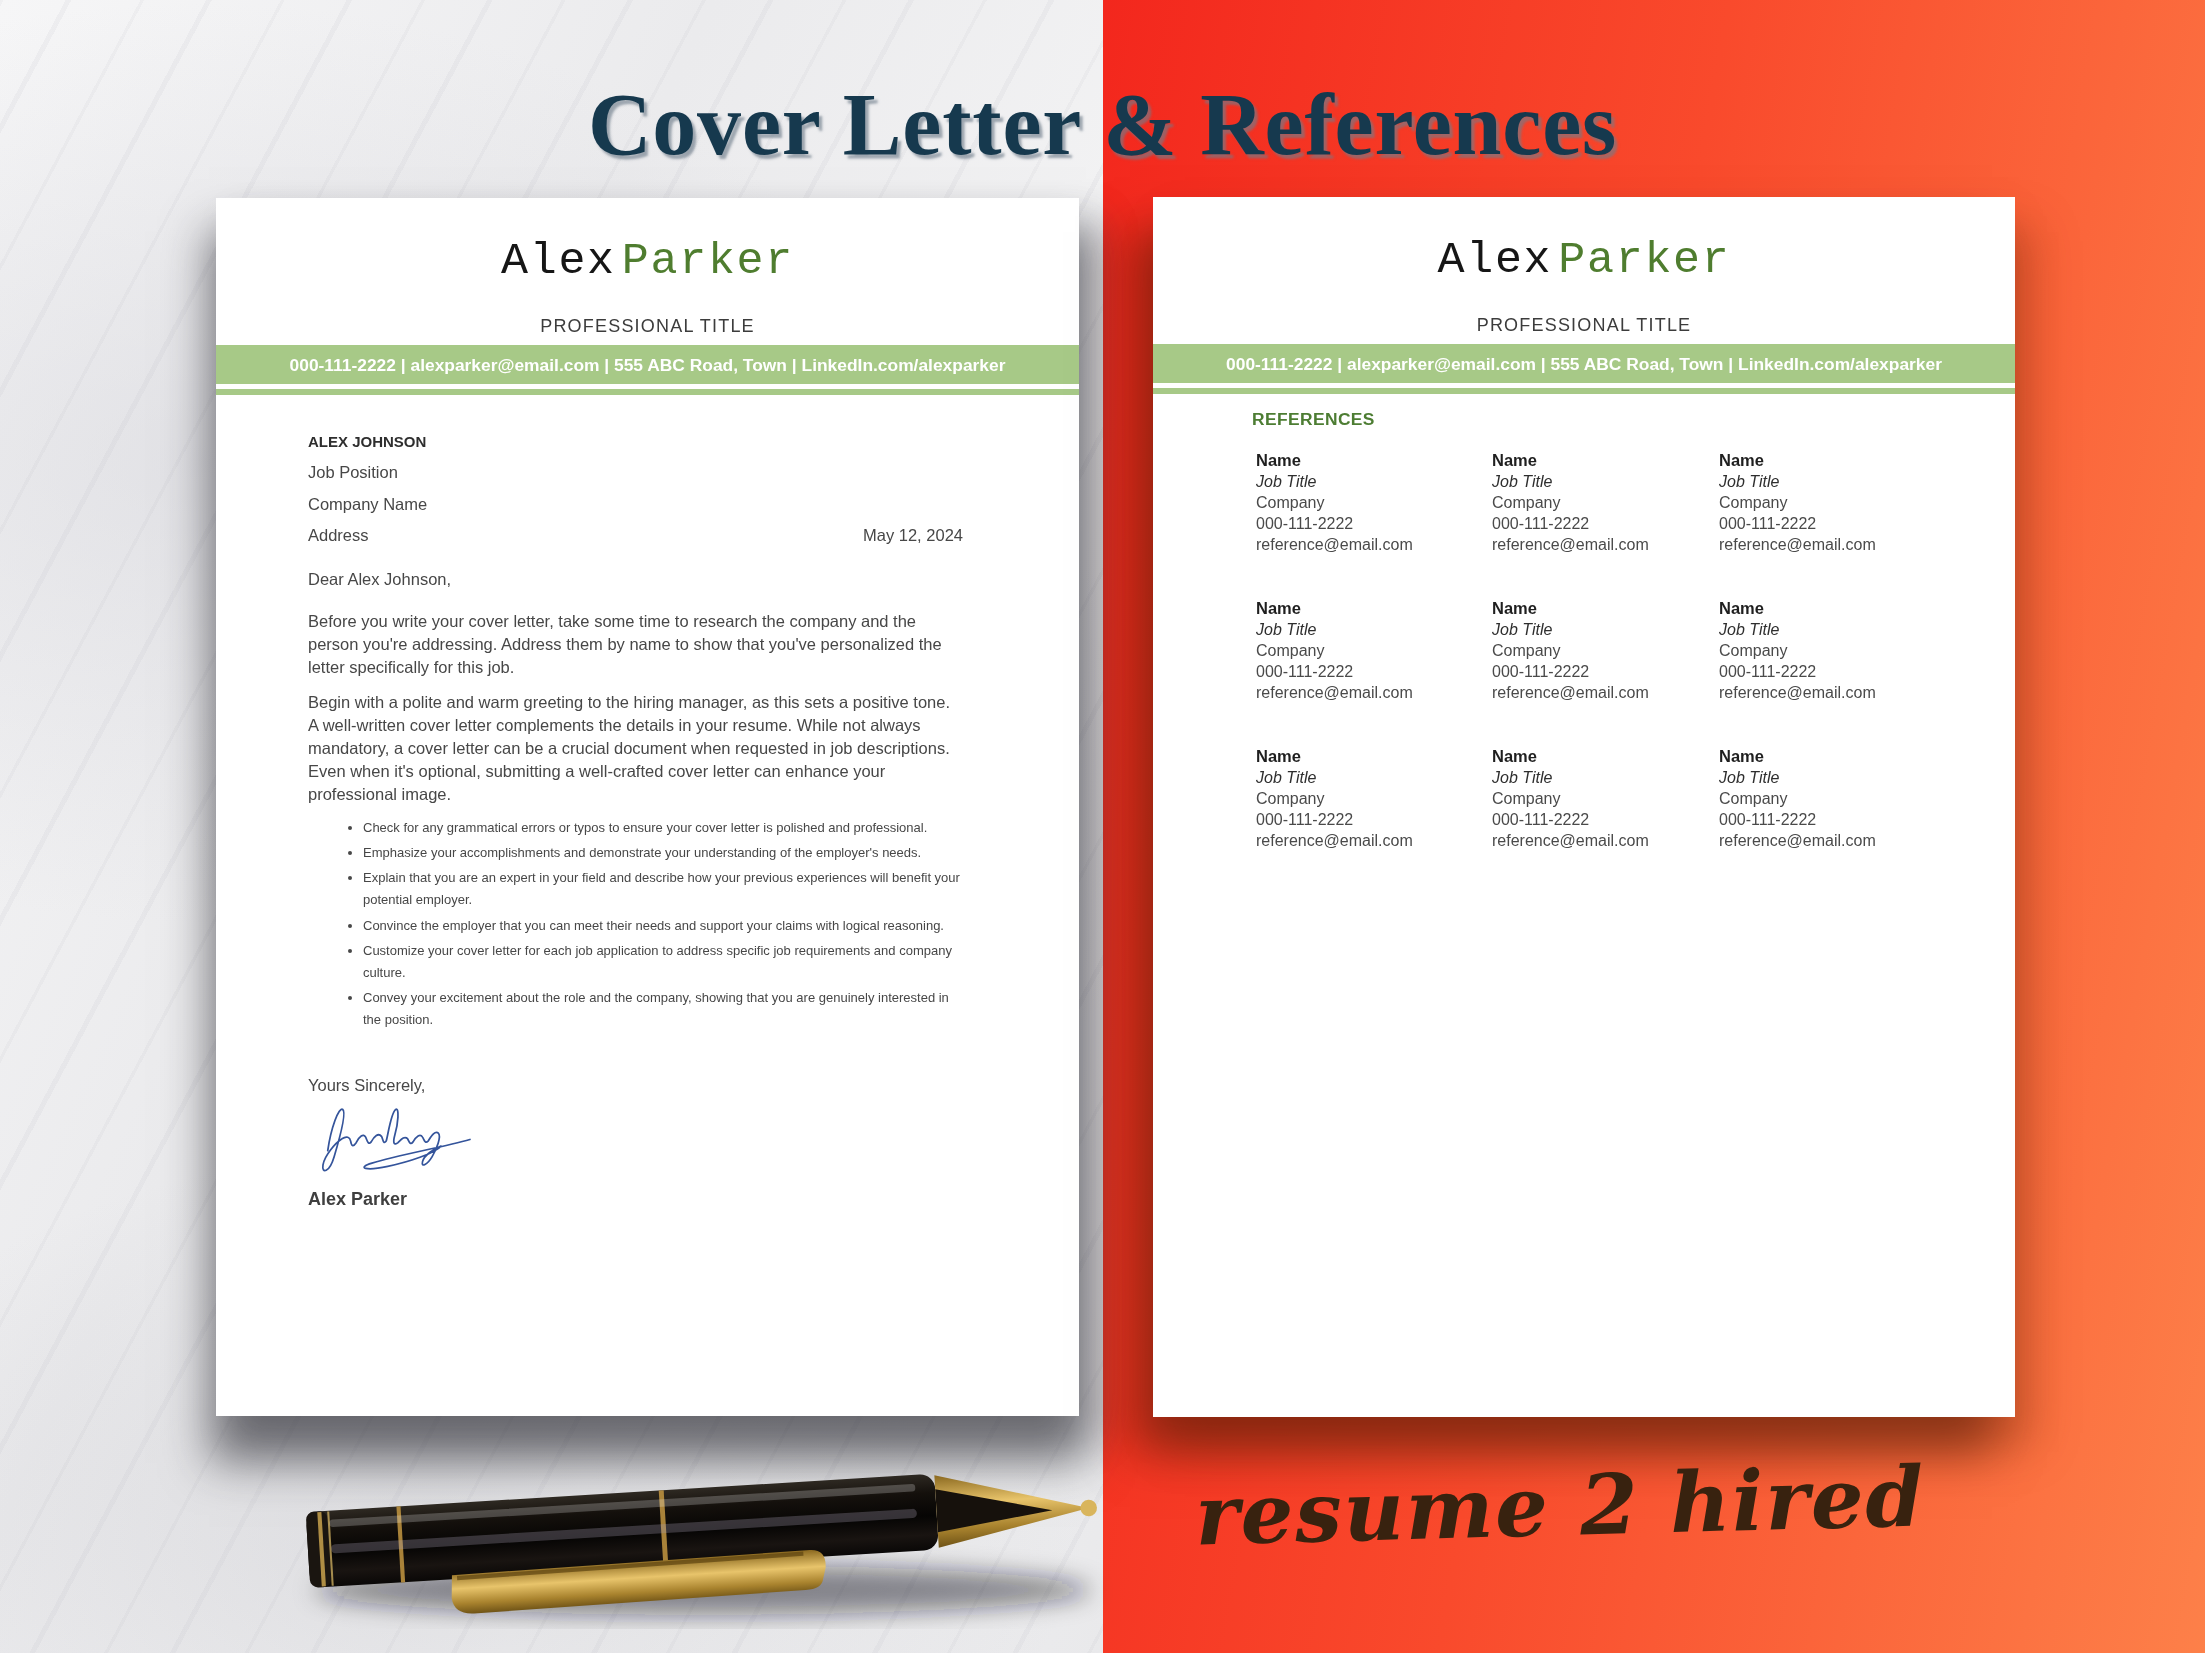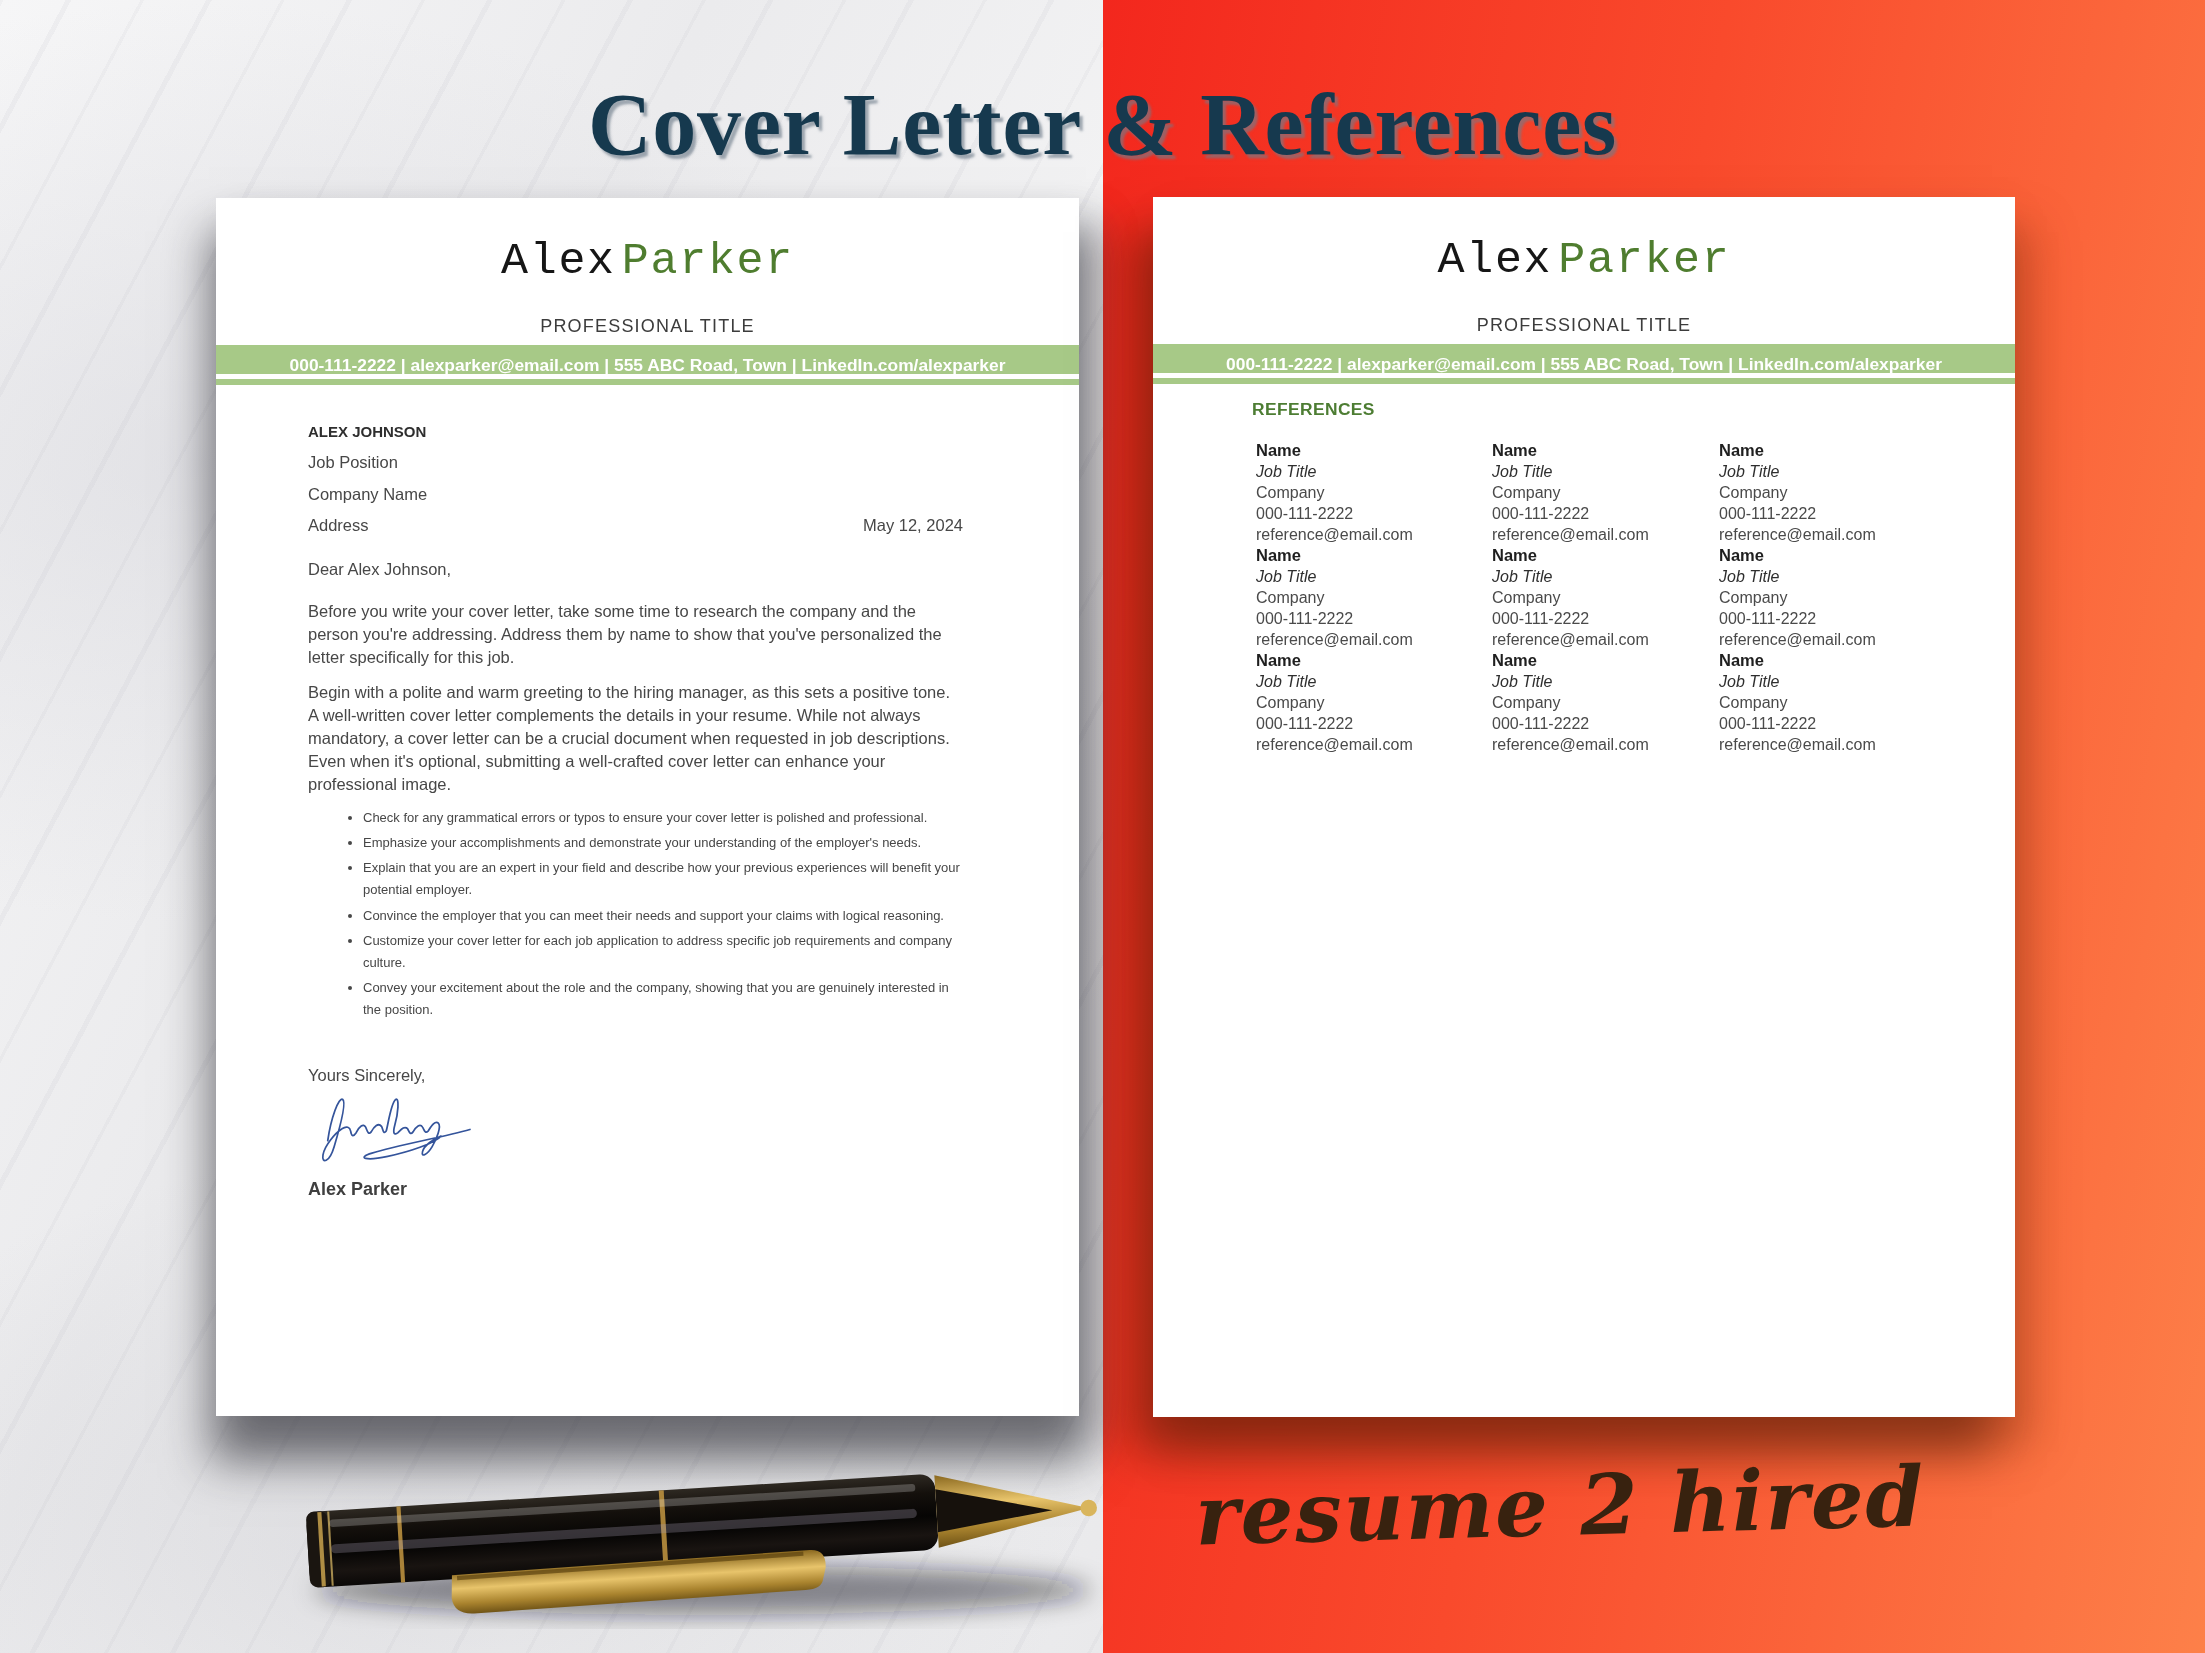--- a/index.html
+++ b/index.html
@@ -50,21 +50,21 @@
   .doc-name{
     font-family:"Liberation Mono","DejaVu Sans Mono",monospace;
     font-size:45px;line-height:45px;color:#161616;letter-spacing:1.7px;white-space:nowrap;
   }
   .name-last{color:#4f7d2f;margin-left:6px;}
   .doc-prof-title{
     margin-top:33px;font-size:18px;line-height:18px;color:#3c3c3c;
     letter-spacing:1.2px;font-weight:400;
   }
   .contact-bar{
-    margin-top:10px;height:29px;line-height:41px;background:#a7c987;
+    margin-top:10px;height:39px;line-height:41px;background:#a7c987;
     color:#ffffff;font-weight:bold;font-size:17.4px;text-align:center;white-space:nowrap;
   }
   .contact-underline{height:5.8px;background:#a7c987;margin-top:5px;}
   
   .letter-body{
     margin:38px 116px 0 92px;color:#474747;font-size:16.5px;
   }
   .addr-name{font-weight:bold;color:#2e2e2e;font-size:15px;line-height:17.4px;}
   .addr-line{margin-top:14px;line-height:17.4px;}
   .addr-row{display:flex;justify-content:space-between;align-items:baseline;gap:44px;}
@@ -76,21 +76,21 @@
   .closing{margin-top:46px;line-height:17.4px;}
   .signature{margin:5px 0 0 5px;display:block;}
   .signer-name{margin-top:10px;font-weight:bold;font-size:18px;color:#3f3f3f;}
   
   .ref-heading{
     margin:17.4px 0 0 99px;color:#4d7d33;font-weight:bold;font-size:17.4px;
     letter-spacing:0.4px;line-height:17.4px;
   }
   .ref-grid{
     margin:21.5px 0 0 103px;display:grid;
-    grid-template-columns:236px 227px 236px;
+    grid-template-columns:236px 227px 236px;row-gap:43px;
   }
   .ref-entry{line-height:21px;font-size:16px;}
   .ref-name{font-weight:bold;color:#1f1f1f;font-size:16.5px;}
   .ref-job{font-style:italic;color:#2e2e2e;}
   .ref-company,.ref-phone,.ref-email{color:#4a4a4a;}
   
   .pen{position:absolute;left:273px;top:1451px;width:843px;height:178px;}
   
   .brand{
     position:absolute;left:1195px;top:1457px;

